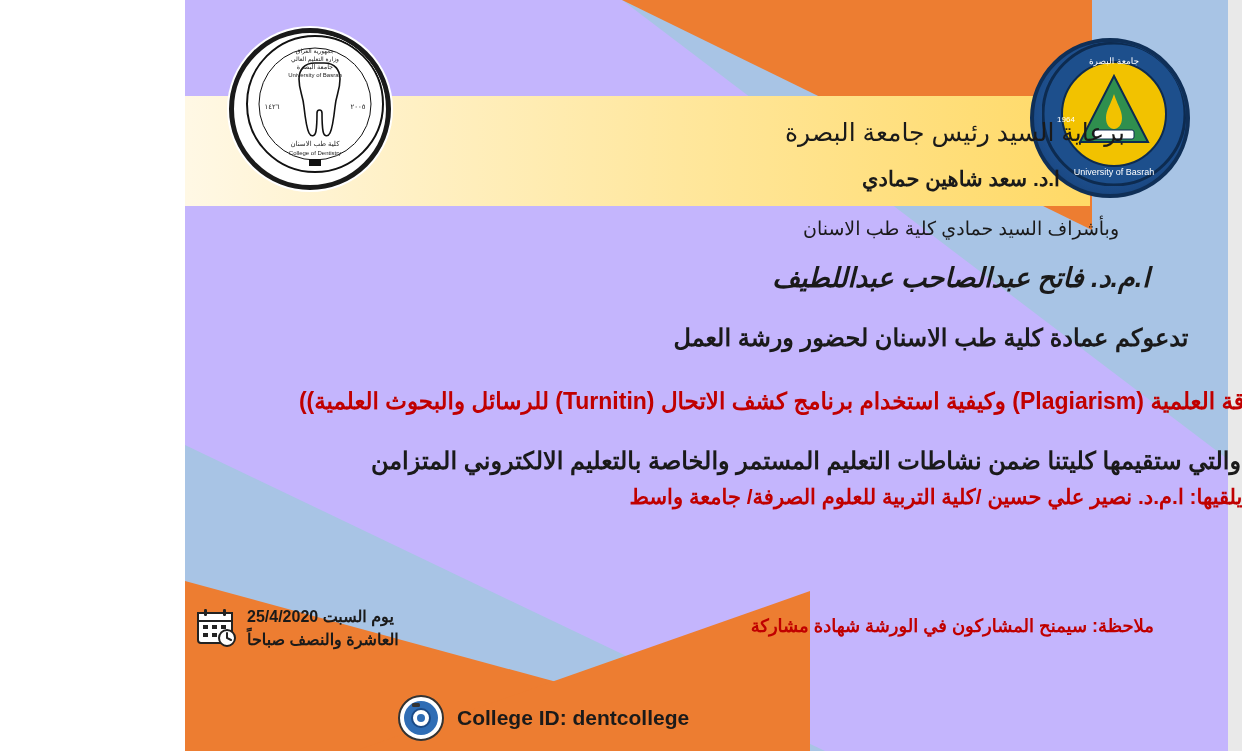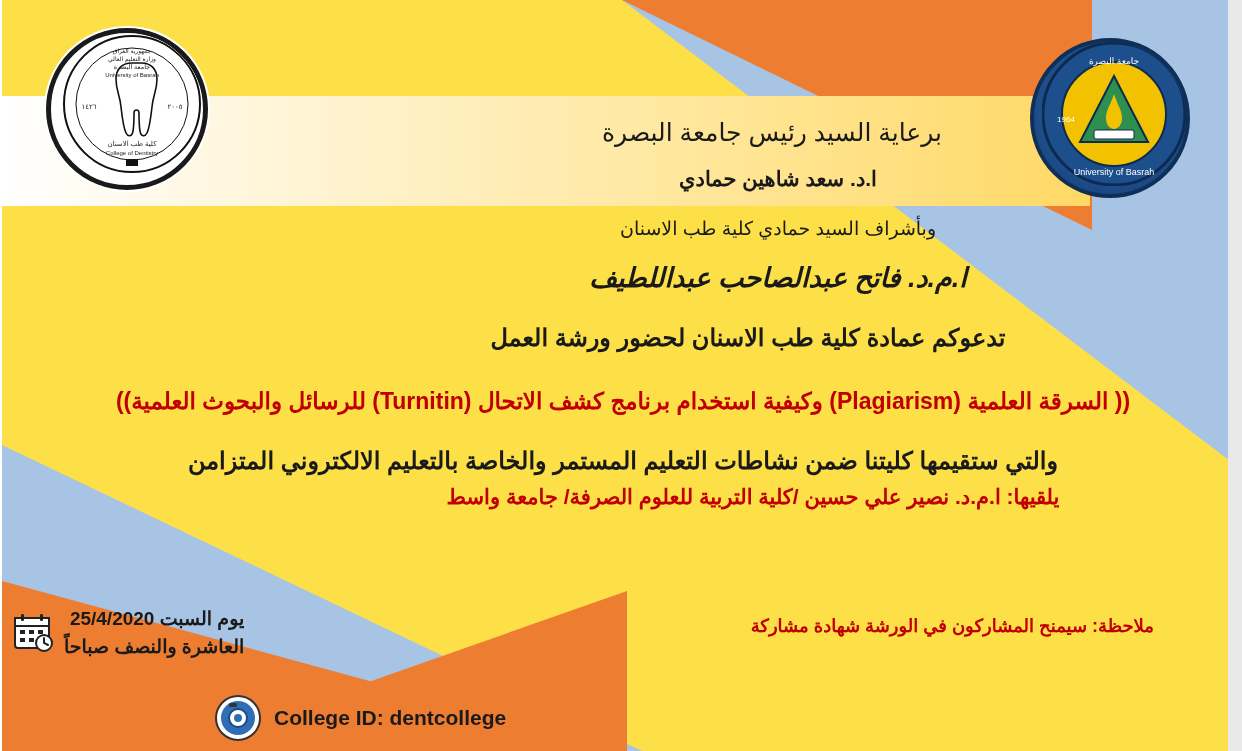--- a/index.html
+++ b/index.html
@@ -5,24 +5,24 @@
   html, body {
     margin: 0;
     padding: 0;
     background: #ffffff;
   }
   body {
     font-family: "Liberation Sans", sans-serif;
   }
   #poster {
     position: relative;
-    width: 1240px;
+    width: 1057px;
     height: 751px;
     overflow: hidden;
-    background: #fde047;
+    background: #c4b5fd;
   }
 
   
   .shape {
     position: absolute;
     pointer-events: none;
   }
 
   
   .tr-blue {
@@ -195,22 +195,22 @@
     text-align: left;
     color: #1a1a1a;
   }
   .date-row {
     display: flex;
     align-items: center;
     justify-content: flex-end;
     gap: 8px;
   }
   .date-text {
-    text-align: right;
-    font-size: 19px;
+    text-align: left;
+    font-size: 16px;
     font-weight: bold;
     line-height: 1.45;
   }
   .cal-icon {
     flex: 0 0 auto;
     width: 44px;
     height: 42px;
   }
 
   

